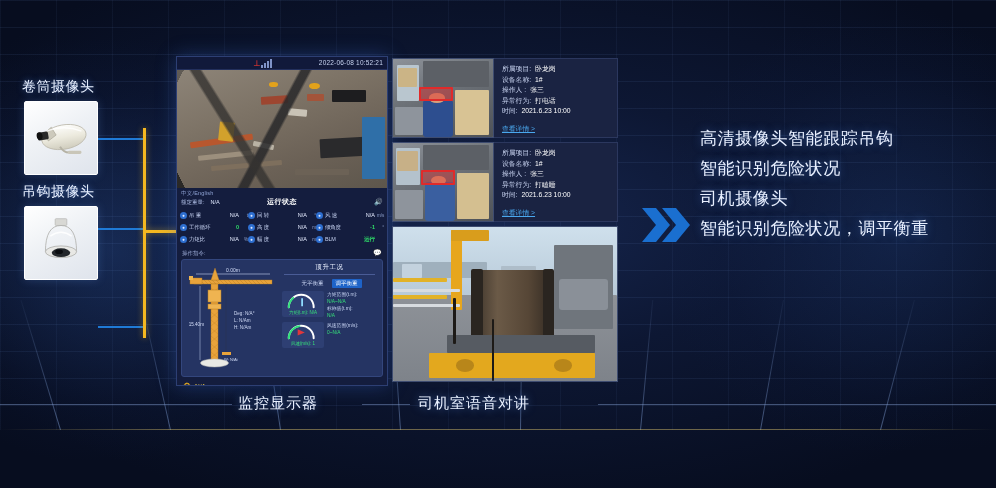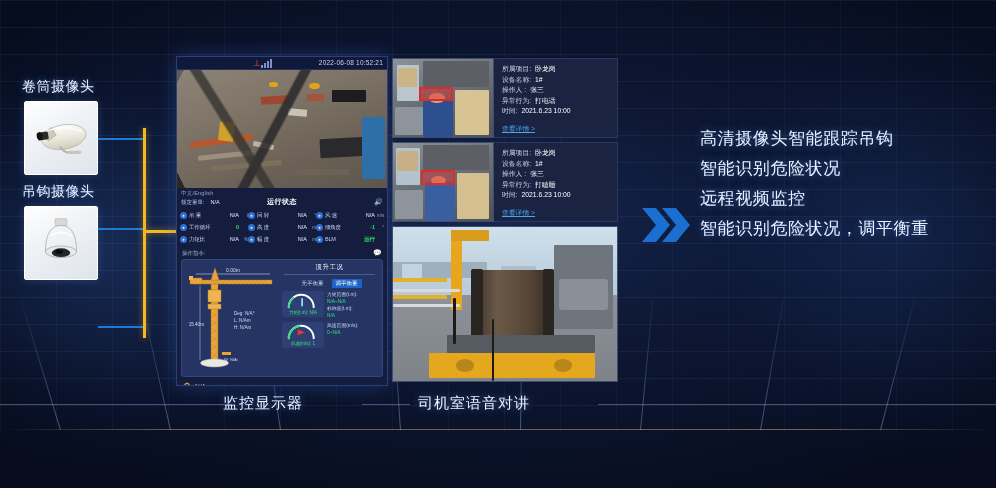--- a/index.html
+++ b/index.html
@@ -559,24 +559,24 @@
   <div class="chev">
     <svg width="52" height="46" viewBox="0 0 52 46">
       <path d="M2 6 L16 6 L30 23 L16 40 L2 40 L16 23 Z" fill="#1a6fd0"></path>
       <path d="M22 6 L36 6 L50 23 L36 40 L22 40 L36 23 Z" fill="#1a6fd0"></path>
     </svg>
   </div>
 
   <div class="blist" id="blist">
       <div class="bline">高清摄像头智能跟踪吊钩</div>
       <div class="bline">智能识别危险状况</div>
-      <div class="bline">远程视频监控</div>
+      <div class="bline">司机摄像头</div>
       <div class="bline">智能识别危险状况，调平衡重</div>
     </div>
 
   <div class="capwrap">
     <div class="leader" style="left:0px;   top:12px; width:232px; height:1px;"></div>
     <div class="leader" style="left:362px; top:12px; width:48px;  height:1px;"></div>
     <div class="leader" style="left:598px; top:12px; width:398px; height:1px;"></div>
-    <div class="caption" style="left:223px; top:2px;">监控显示器</div>
+    <div class="caption" style="left:238px; top:2px;">监控显示器</div>
     <div class="caption" style="left:418px; top:2px;">司机室语音对讲</div>
   </div>
 </div>
 
 </body></html>

